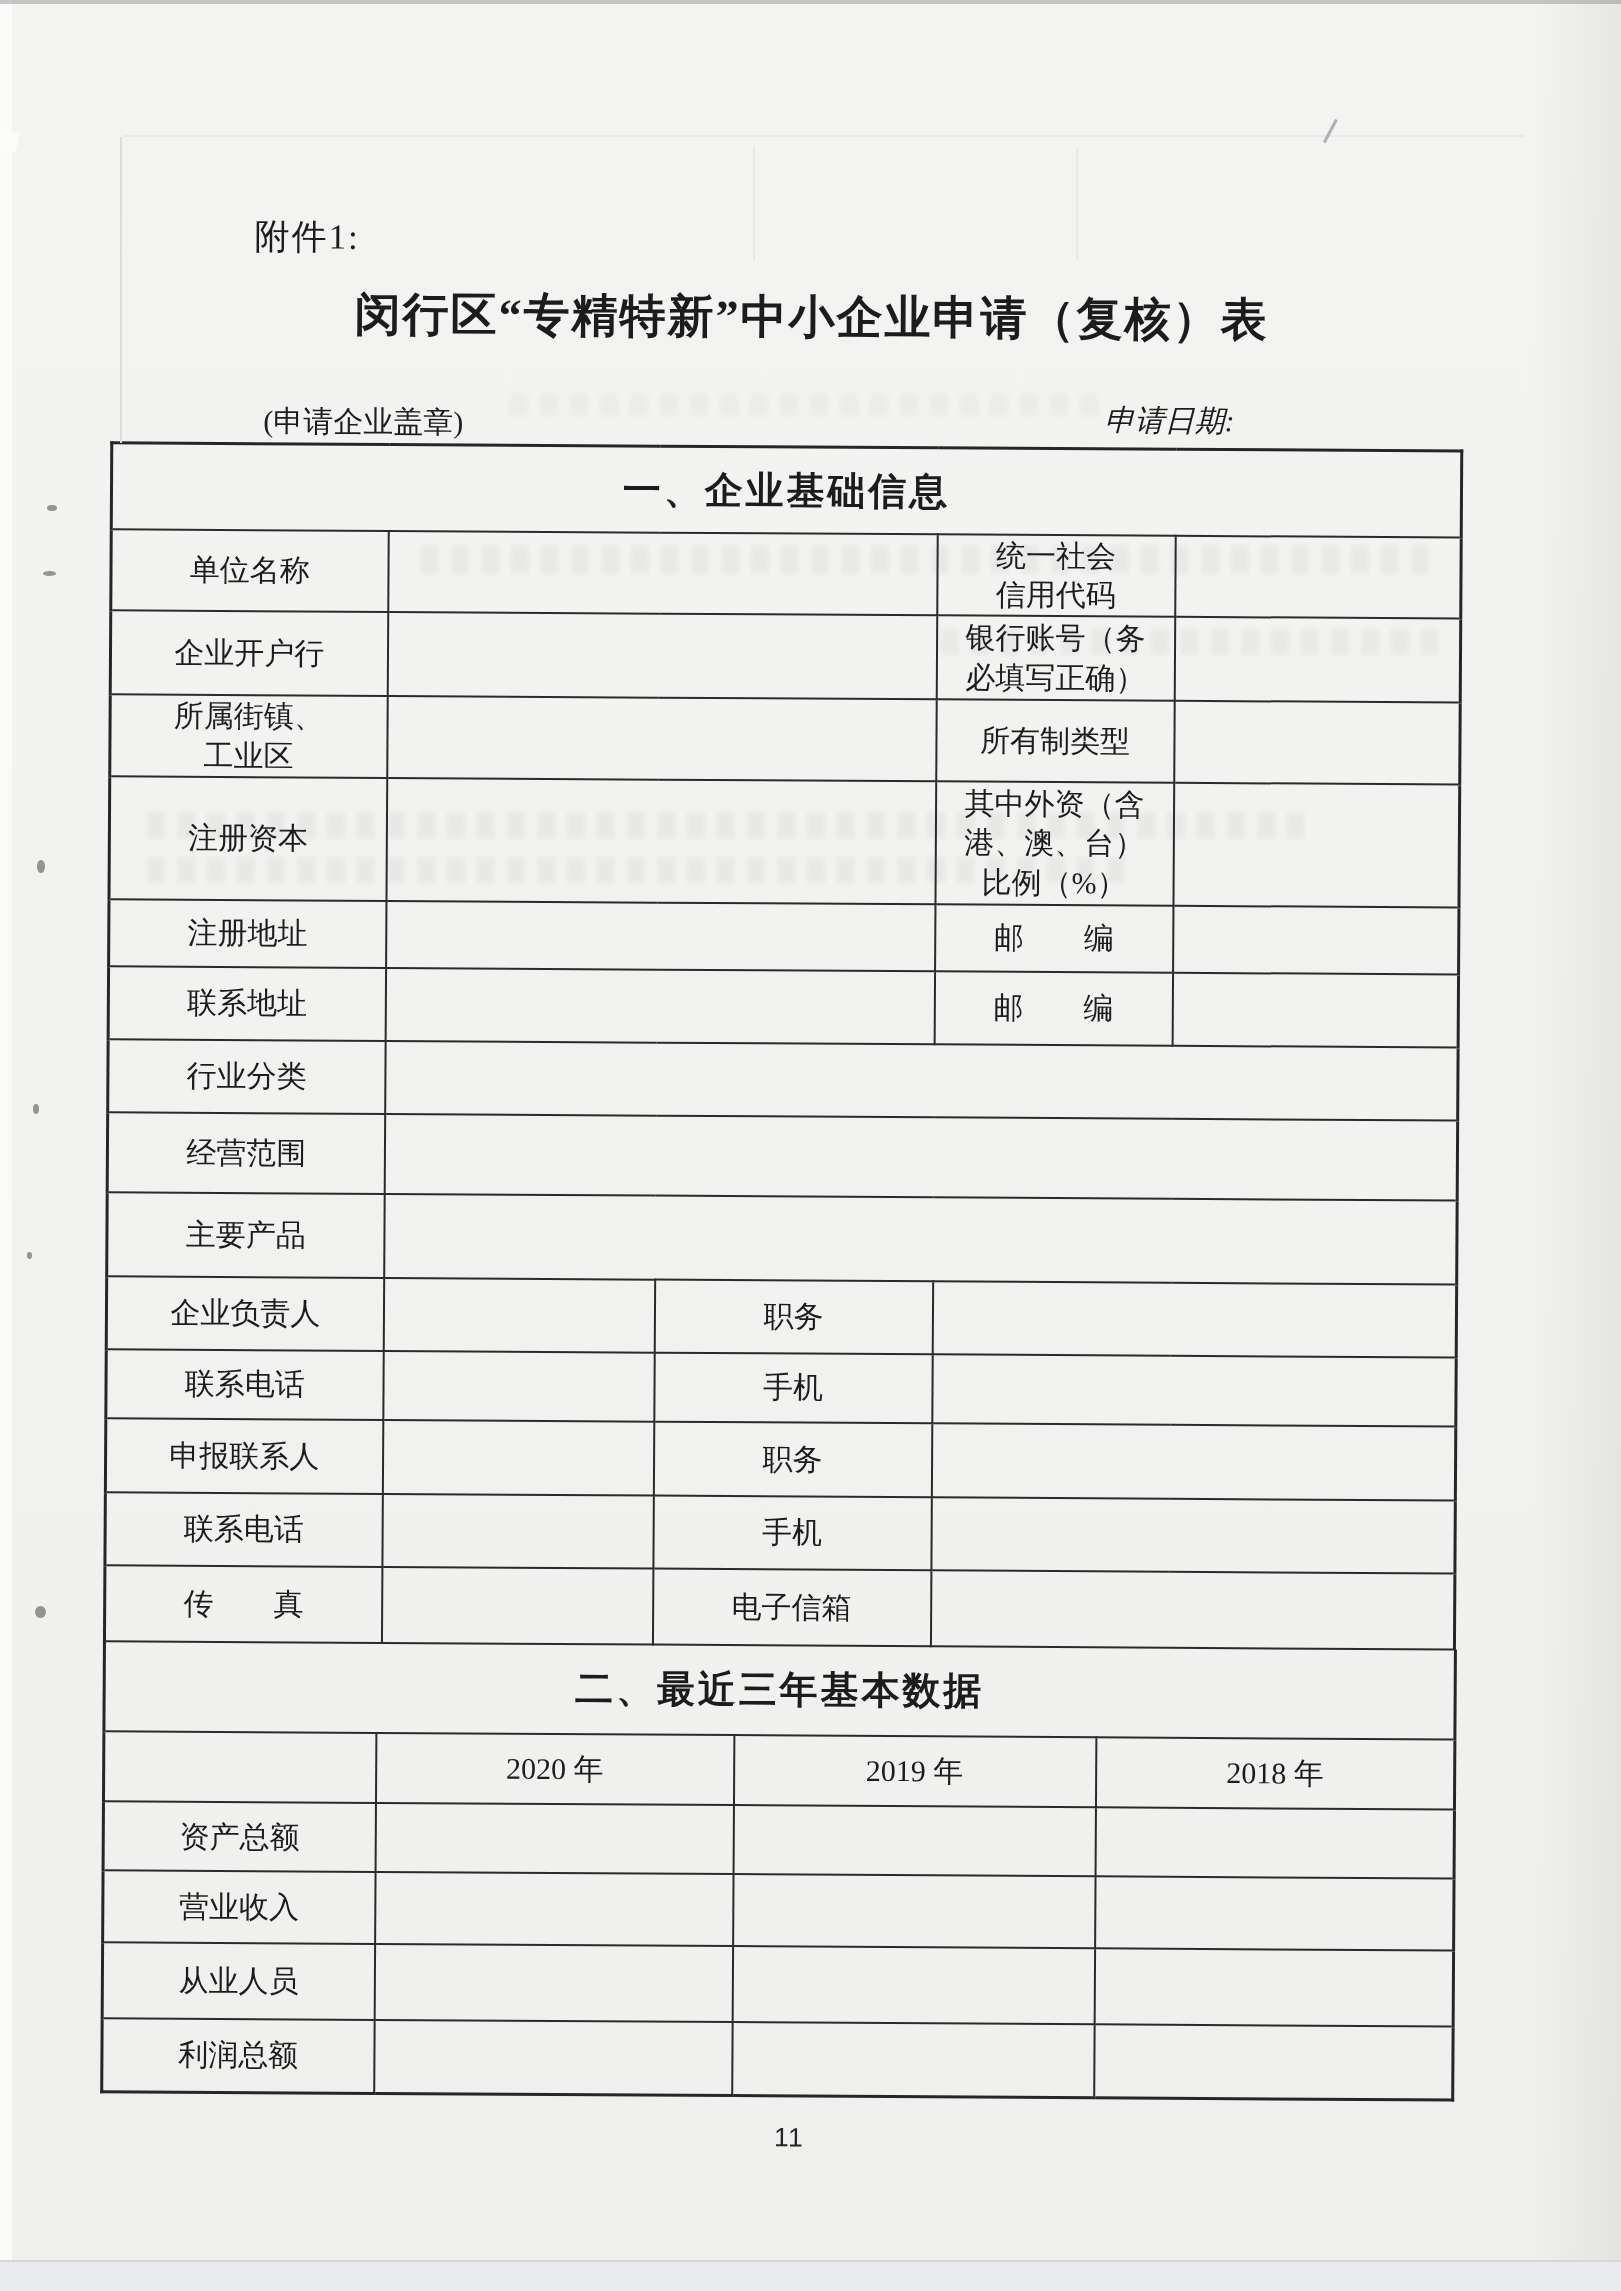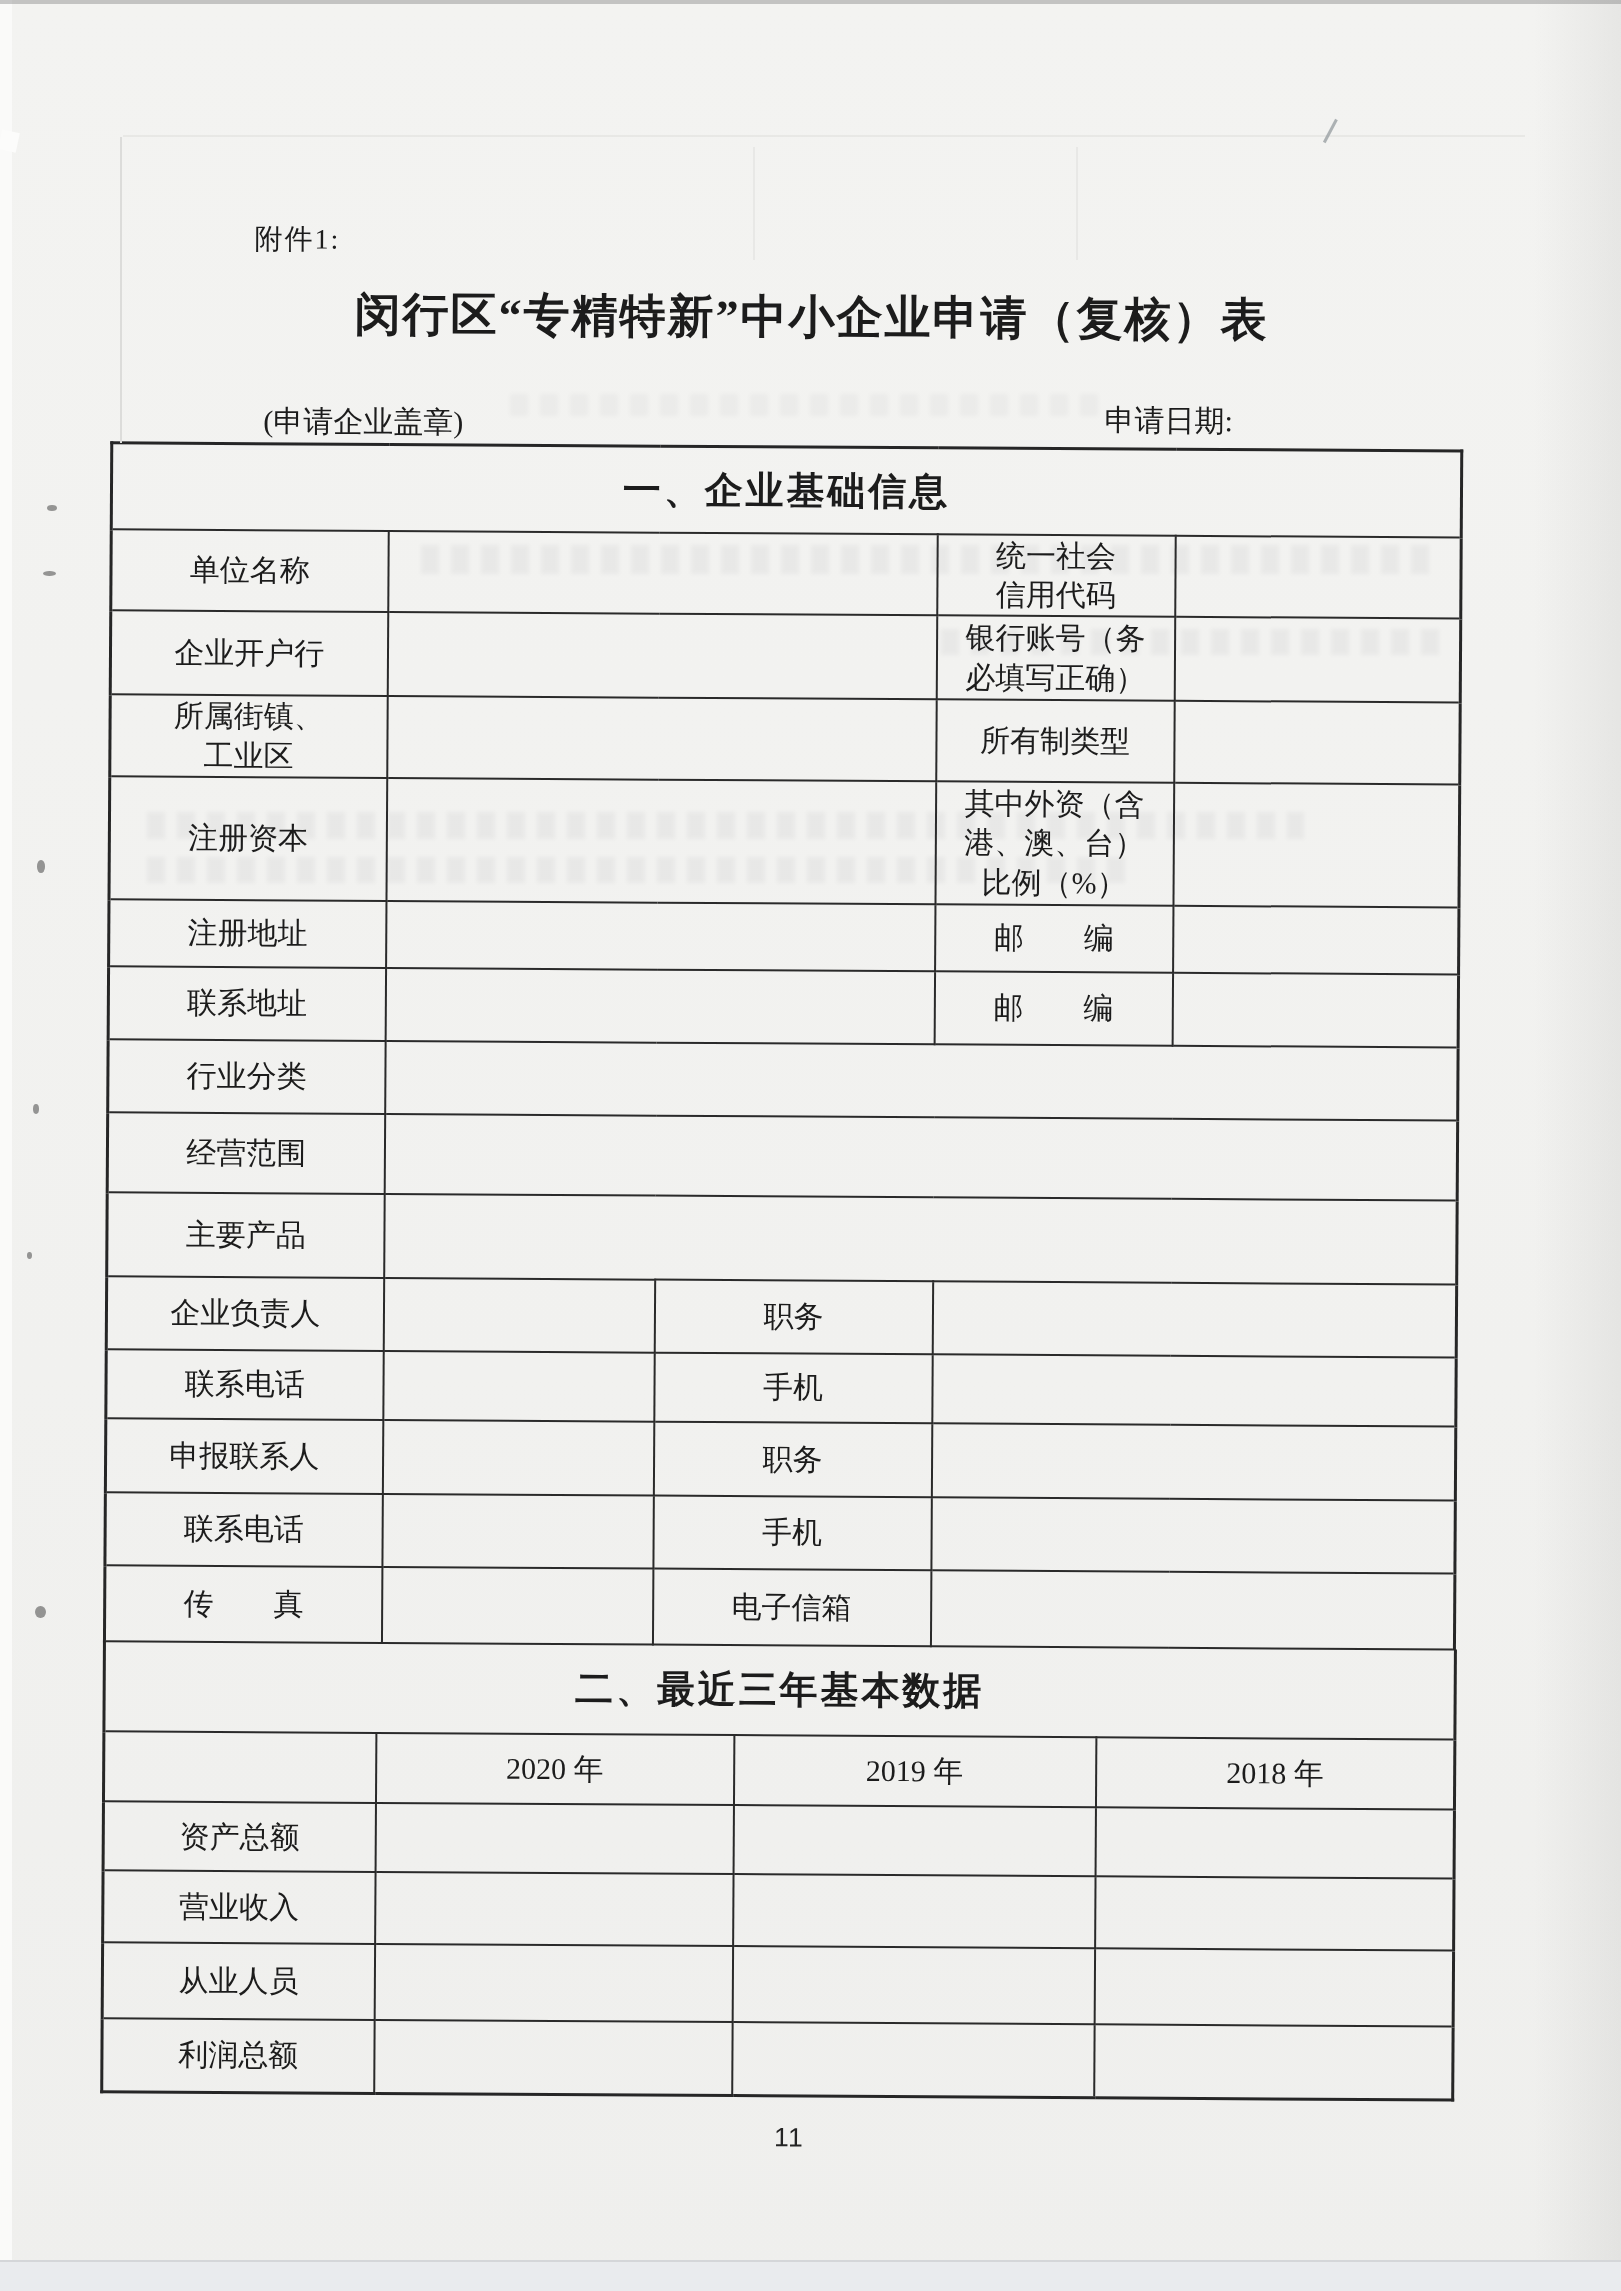--- a/index.html
+++ b/index.html
@@ -11,29 +11,29 @@
     font-family:"Liberation Serif","DejaVu Serif",serif;
     color:#1c1c1c;
   }
   .sheet{
     position:absolute;left:0;top:0;width:1621px;height:2292px;
     transform:rotate(0.35deg);
     transform-origin:392px 490px;
   }
   .attachment{
     position:absolute;left:253px;top:214px;
-    font-size:28px;letter-spacing:2px;margin-top:7px;
+    font-size:35px;letter-spacing:2px;
   }
   .doc-title{
     position:absolute;left:0;top:284px;width:1621px;
     text-align:center;font-size:46px;font-weight:bold;letter-spacing:2px;
   }
   .subhead{position:absolute;left:0;top:396px;width:1621px;height:47px;font-size:30px;}
   .stamp-note{position:absolute;left:263px;top:5.9px;}
-  .date-label{position:absolute;left:1104px;top:0px;}
+  .date-label{position:absolute;left:1104px;top:0px;font-style:italic;}
   table{border-collapse:collapse;table-layout:fixed;}
   .form-table{position:absolute;left:110px;width:1351px;background:transparent;}
   .t1{top:443px;}
   .t2{top:1643px;}
   td{
     border:2.9px solid #2a2a2a;
     padding:0 5.9px;
     vertical-align:middle;
     font-size:30px;
     line-height:1.32;

